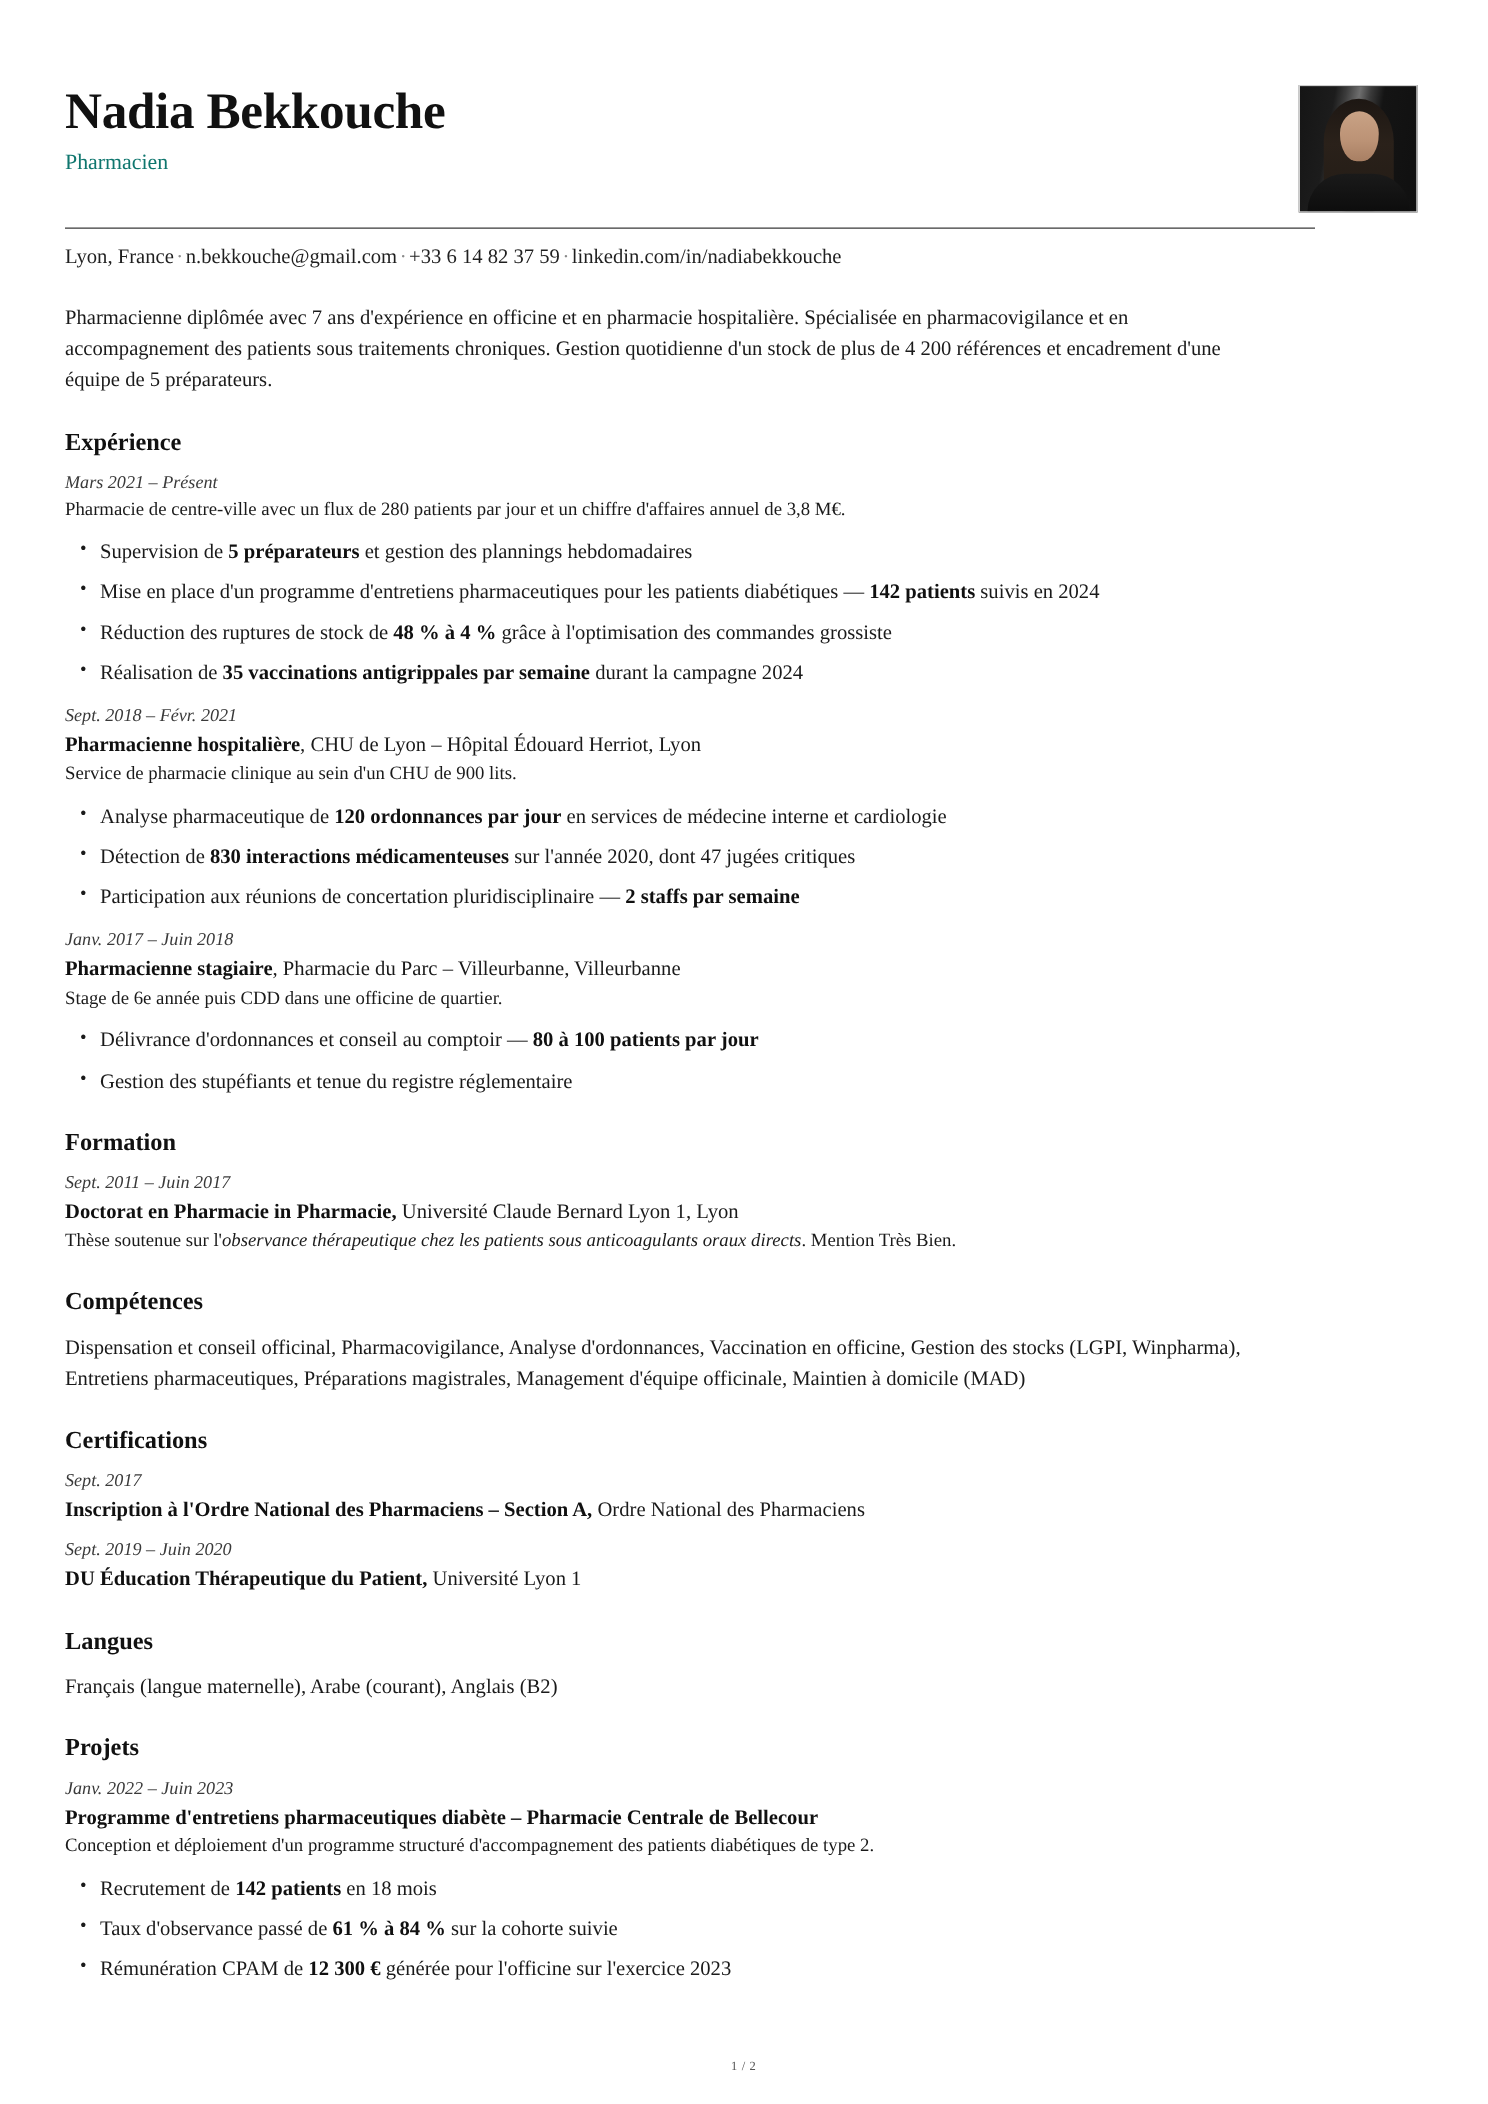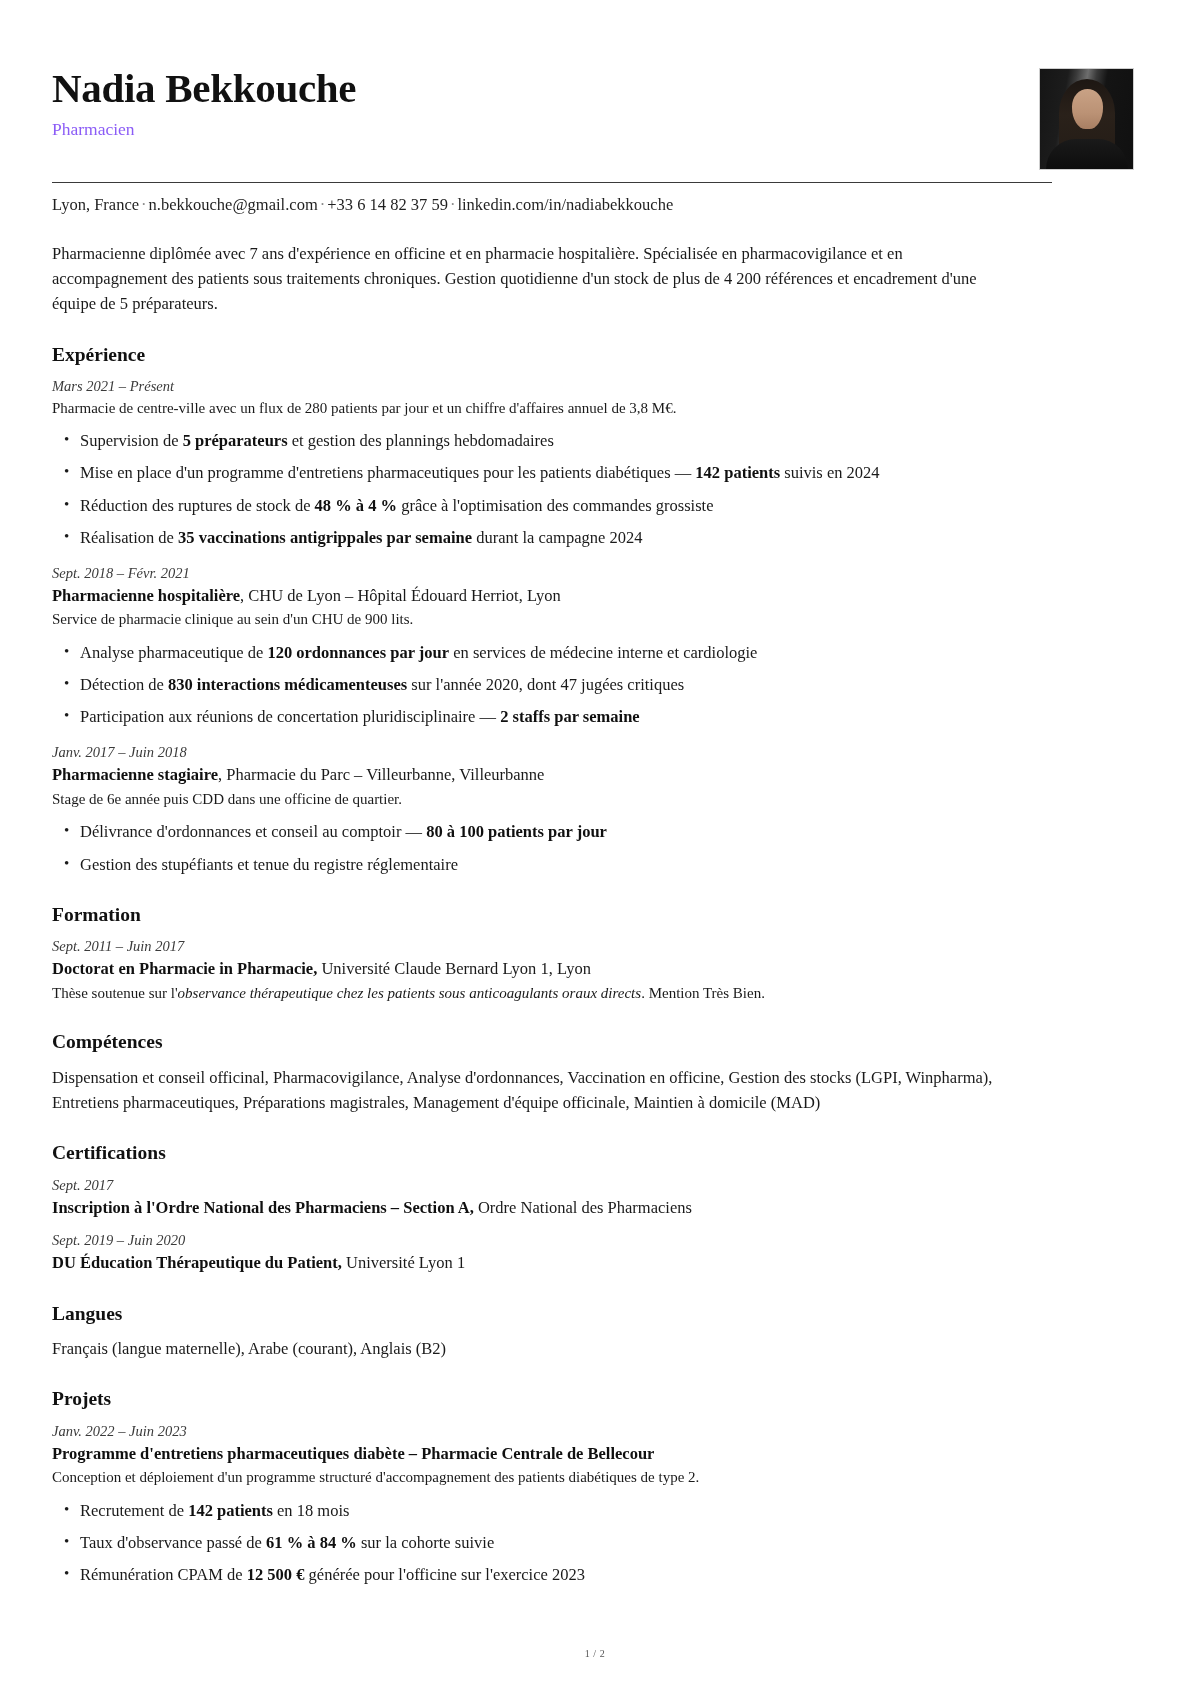--- a/index.html
+++ b/index.html
@@ -32,21 +32,21 @@
     font-size: 41px;
     font-weight: bold;
     letter-spacing: -0.3px;
     line-height: 1.12;
     margin: 8px 0 0 0;
     color: #111111;
   }
   .title-sub {
     font-size: 17.5px;
     font-weight: normal;
-    color: #8b5cf6;
+    color: #0f766e;
     margin: 7px 0 0 0;
     line-height: 1.2;
   }
   .photo {
     position: absolute;
     top: 2px;
     right: -82px;
     width: 93px;
     height: 100px;
     border: 1px solid #cfcfcf;
@@ -297,21 +297,21 @@
 
   <div class="section">
     <h2 class="section-title">Projets</h2>
     <div class="entry">
       <div class="entry-date">Janv. 2022 – Juin 2023</div>
       <div class="entry-head"><span class="role">Programme d'entretiens pharmaceutiques diabète – Pharmacie Centrale de Bellecour</span></div>
       <div class="entry-desc">Conception et déploiement d'un programme structuré d'accompagnement des patients diabétiques de type 2.</div>
       <ul class="bullets">
           <li>Recrutement de <b>142 patients</b> en 18 mois</li>
           <li>Taux d'observance passé de <b>61 % à 84 %</b> sur la cohorte suivie</li>
-          <li>Rémunération CPAM de <b>12 500 €</b> générée pour l'officine sur l'exercice 2023</li>
+          <li>Rémunération CPAM de <b>12 300 €</b> générée pour l'officine sur l'exercice 2023</li>
         </ul>
     </div>
   </div>
 
   <div class="footer">
     <span>1 / 2</span>
   </div>
 
 </div>
 

